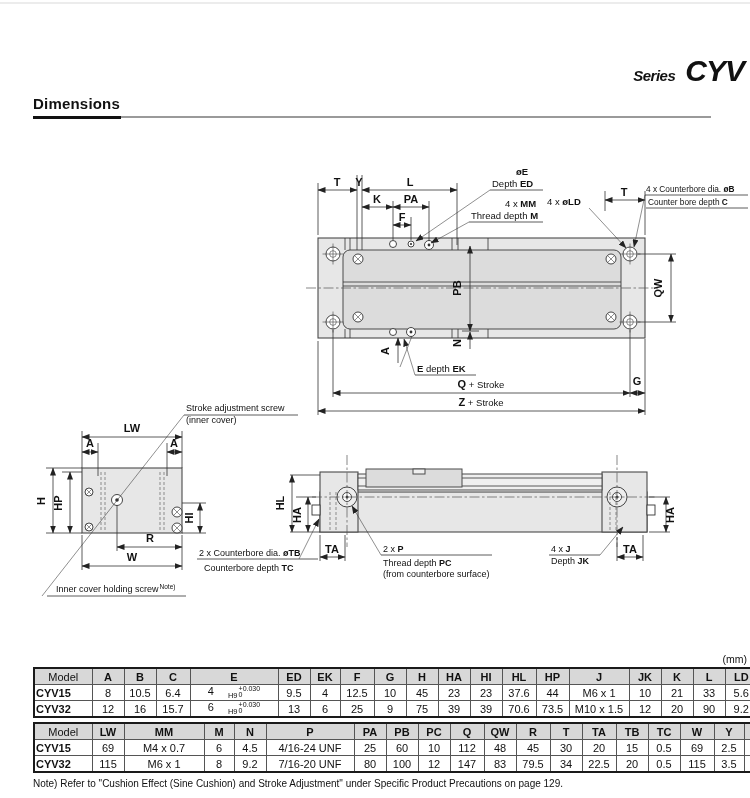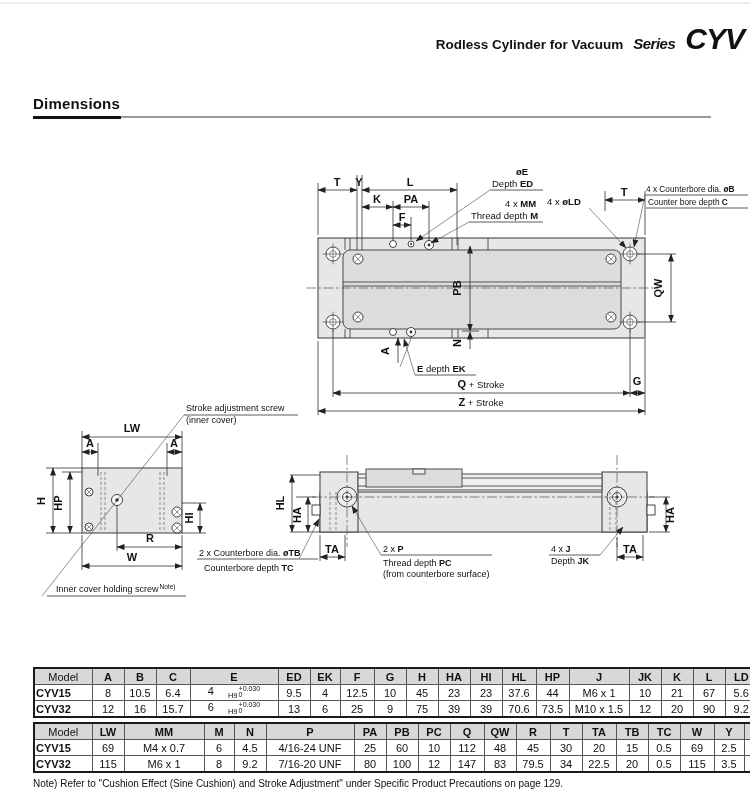--- a/index.html
+++ b/index.html
@@ -2,21 +2,21 @@
 <html><head>
 <meta charset="utf-8">
 <style>
   html,body{margin:0;padding:0;background:#fff;}
   .page{position:relative;width:750px;height:798px;background:#fff;overflow:hidden;
         font-family:"Liberation Sans",sans-serif;color:#111;}
   .toprule{position:absolute;left:0;top:2px;width:750px;height:2px;background:#ececec;}
   .hdr{position:absolute;top:22px;right:6px;display:flex;align-items:baseline;gap:10px;white-space:nowrap;}
   .hdr-sub{font-size:13.5px;font-weight:bold;}
   .hdr-series{font-size:15px;font-weight:bold;font-style:italic;letter-spacing:-.5px;}
-  .hdr-model{font-size:30px;font-weight:bold;font-style:italic;letter-spacing:-1px;}
+  .hdr-model{font-size:30px;font-weight:bold;font-style:italic;letter-spacing:-1px;margin-top:32px;}
   .sect{position:absolute;left:33px;top:95px;font-size:15px;font-weight:bold;letter-spacing:.2px;}
   .sect-rule{position:absolute;left:33px;top:116px;width:678px;height:3px;}
   .sect-rule .blk{position:absolute;left:0;top:0;width:88px;height:3px;background:#111;}
   .sect-rule .gry{position:absolute;left:88px;top:0;width:590px;height:2px;background:#9a9a9a;}
   svg text{fill:#111;}
   .d{font:bold 11px "Liberation Sans",sans-serif;}
   .c{font:9px "Liberation Sans",sans-serif;}
   .c95{font:9.5px "Liberation Sans",sans-serif;}
   .c8{font:8.3px "Liberation Sans",sans-serif;}
   .b{font-weight:bold;}
@@ -46,21 +46,20 @@
   .efit{font-size:7.5px;vertical-align:sub;margin-left:14px;}
   .foot{position:absolute;left:33px;top:778px;font-size:10px;}
 </style>
 </head>
 <body>
 
 <div class="page">
   <div class="toprule"></div>
 
   <div class="hdr">
-    <span class="hdr-sub">Rodless Cylinder for Vacuum</span>
     <span class="hdr-series">Series</span>
     <span class="hdr-model">CYV</span>
   </div>
 
   <div class="sect">Dimensions</div>
   <div class="sect-rule">
       <span class="blk"></span>
       <span class="gry"></span>
     </div>
 
@@ -267,20 +266,21 @@
       <line class="lnt" x1="381" y1="420" x2="352" y2="371" marker-end="url(#ae)"></line>
       <text class="c" x="383" y="431"><tspan>Thread depth </tspan><tspan class="b">PC</tspan></text>
       <text class="c" x="383" y="442">(from counterbore surface)</text>
       <text class="c" x="551" y="417"><tspan>4 x </tspan><tspan class="b">J</tspan></text>
       <text class="c" x="551" y="429"><tspan>Depth </tspan><tspan class="b">JK</tspan></text>
       <path class="ln" d="M549 420 H600"></path>
       <line class="lnt" x1="600" y1="420" x2="623" y2="392" marker-end="url(#ae)"></line>
     </g>
   </svg>
 
+  <div class="unit">(mm)</div>
 
   <table class="dim t1">
     <colgroup>
         <col style="width:58px">
         <col style="width:32px">
         <col style="width:32px">
         <col style="width:34px">
         <col style="width:88px">
         <col style="width:32px">
         <col style="width:30px">
@@ -335,21 +335,21 @@
         <td>12.5</td>
         <td>10</td>
         <td>45</td>
         <td>23</td>
         <td>23</td>
         <td>37.6</td>
         <td>44</td>
         <td>M6 x 1</td>
         <td>10</td>
         <td>21</td>
-        <td>67</td>
+        <td>33</td>
         <td>5.6</td>
       </tr>
       <tr>
         <td class="model">CYV32</td>
         <td>12</td>
         <td>16</td>
         <td>15.7</td>
         <td><span>6</span><span class="efit">H9</span><span class="etol">
               <span>+0.030</span>
               <span>0</span>

